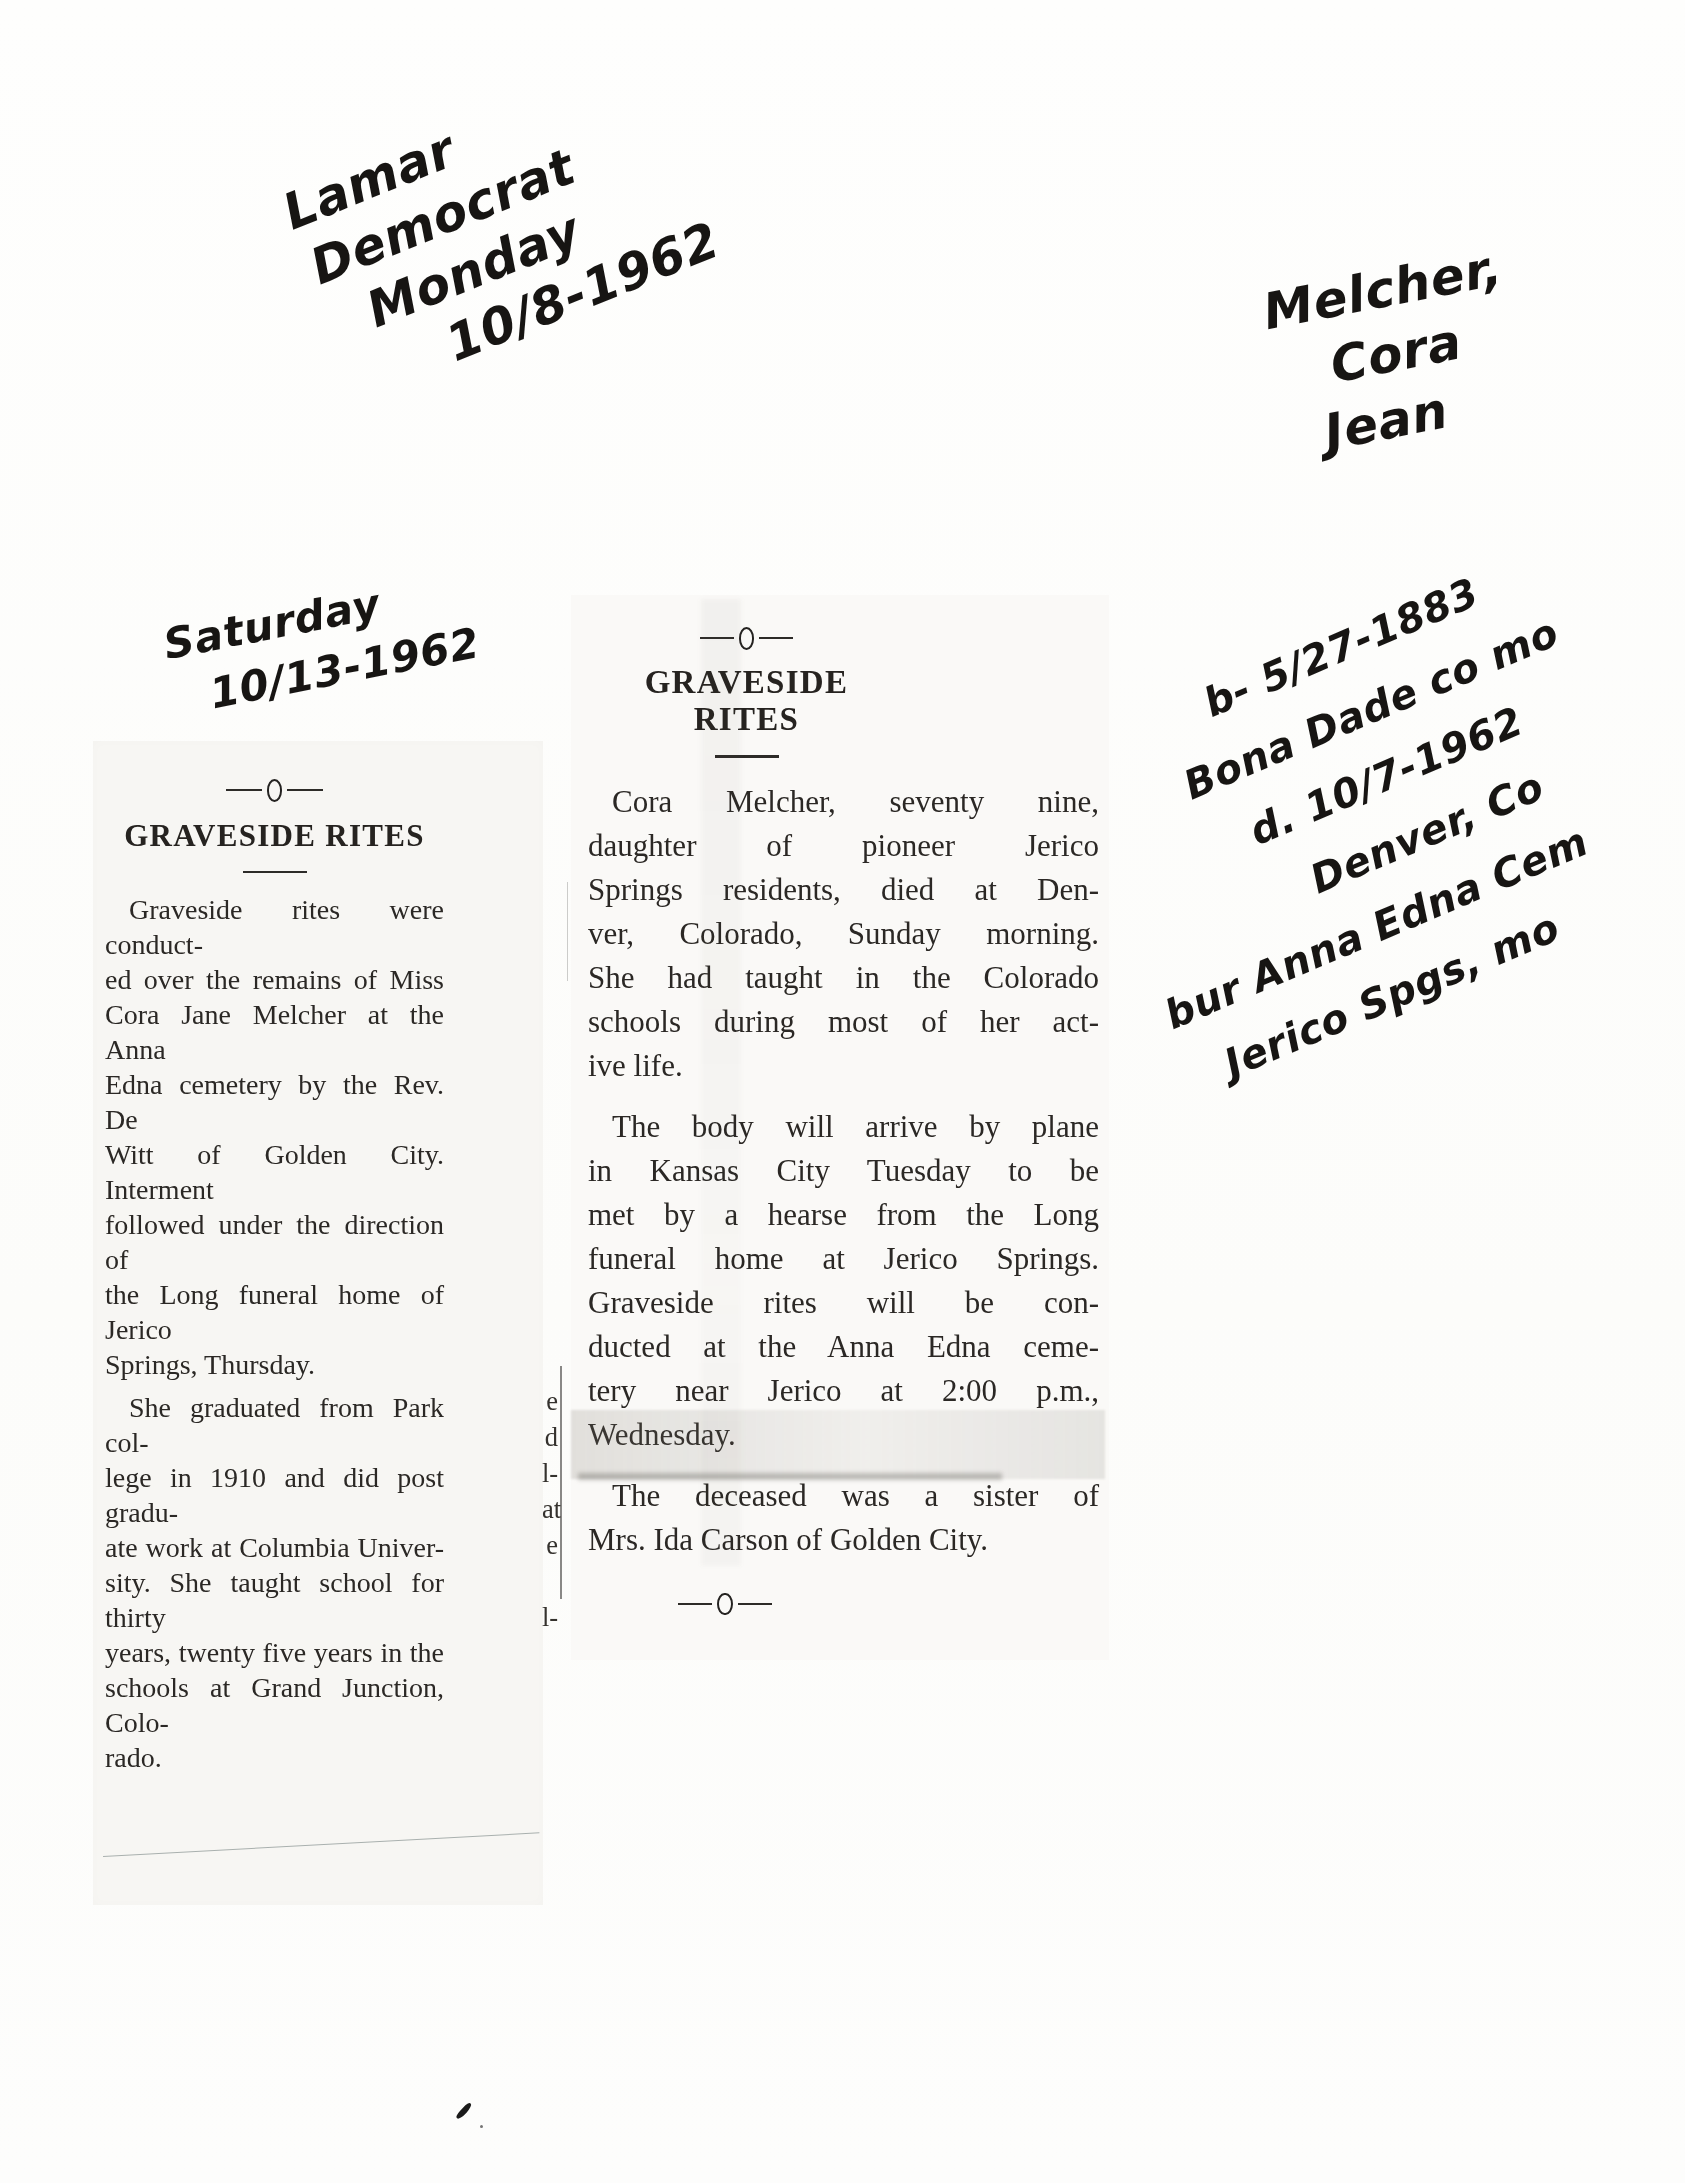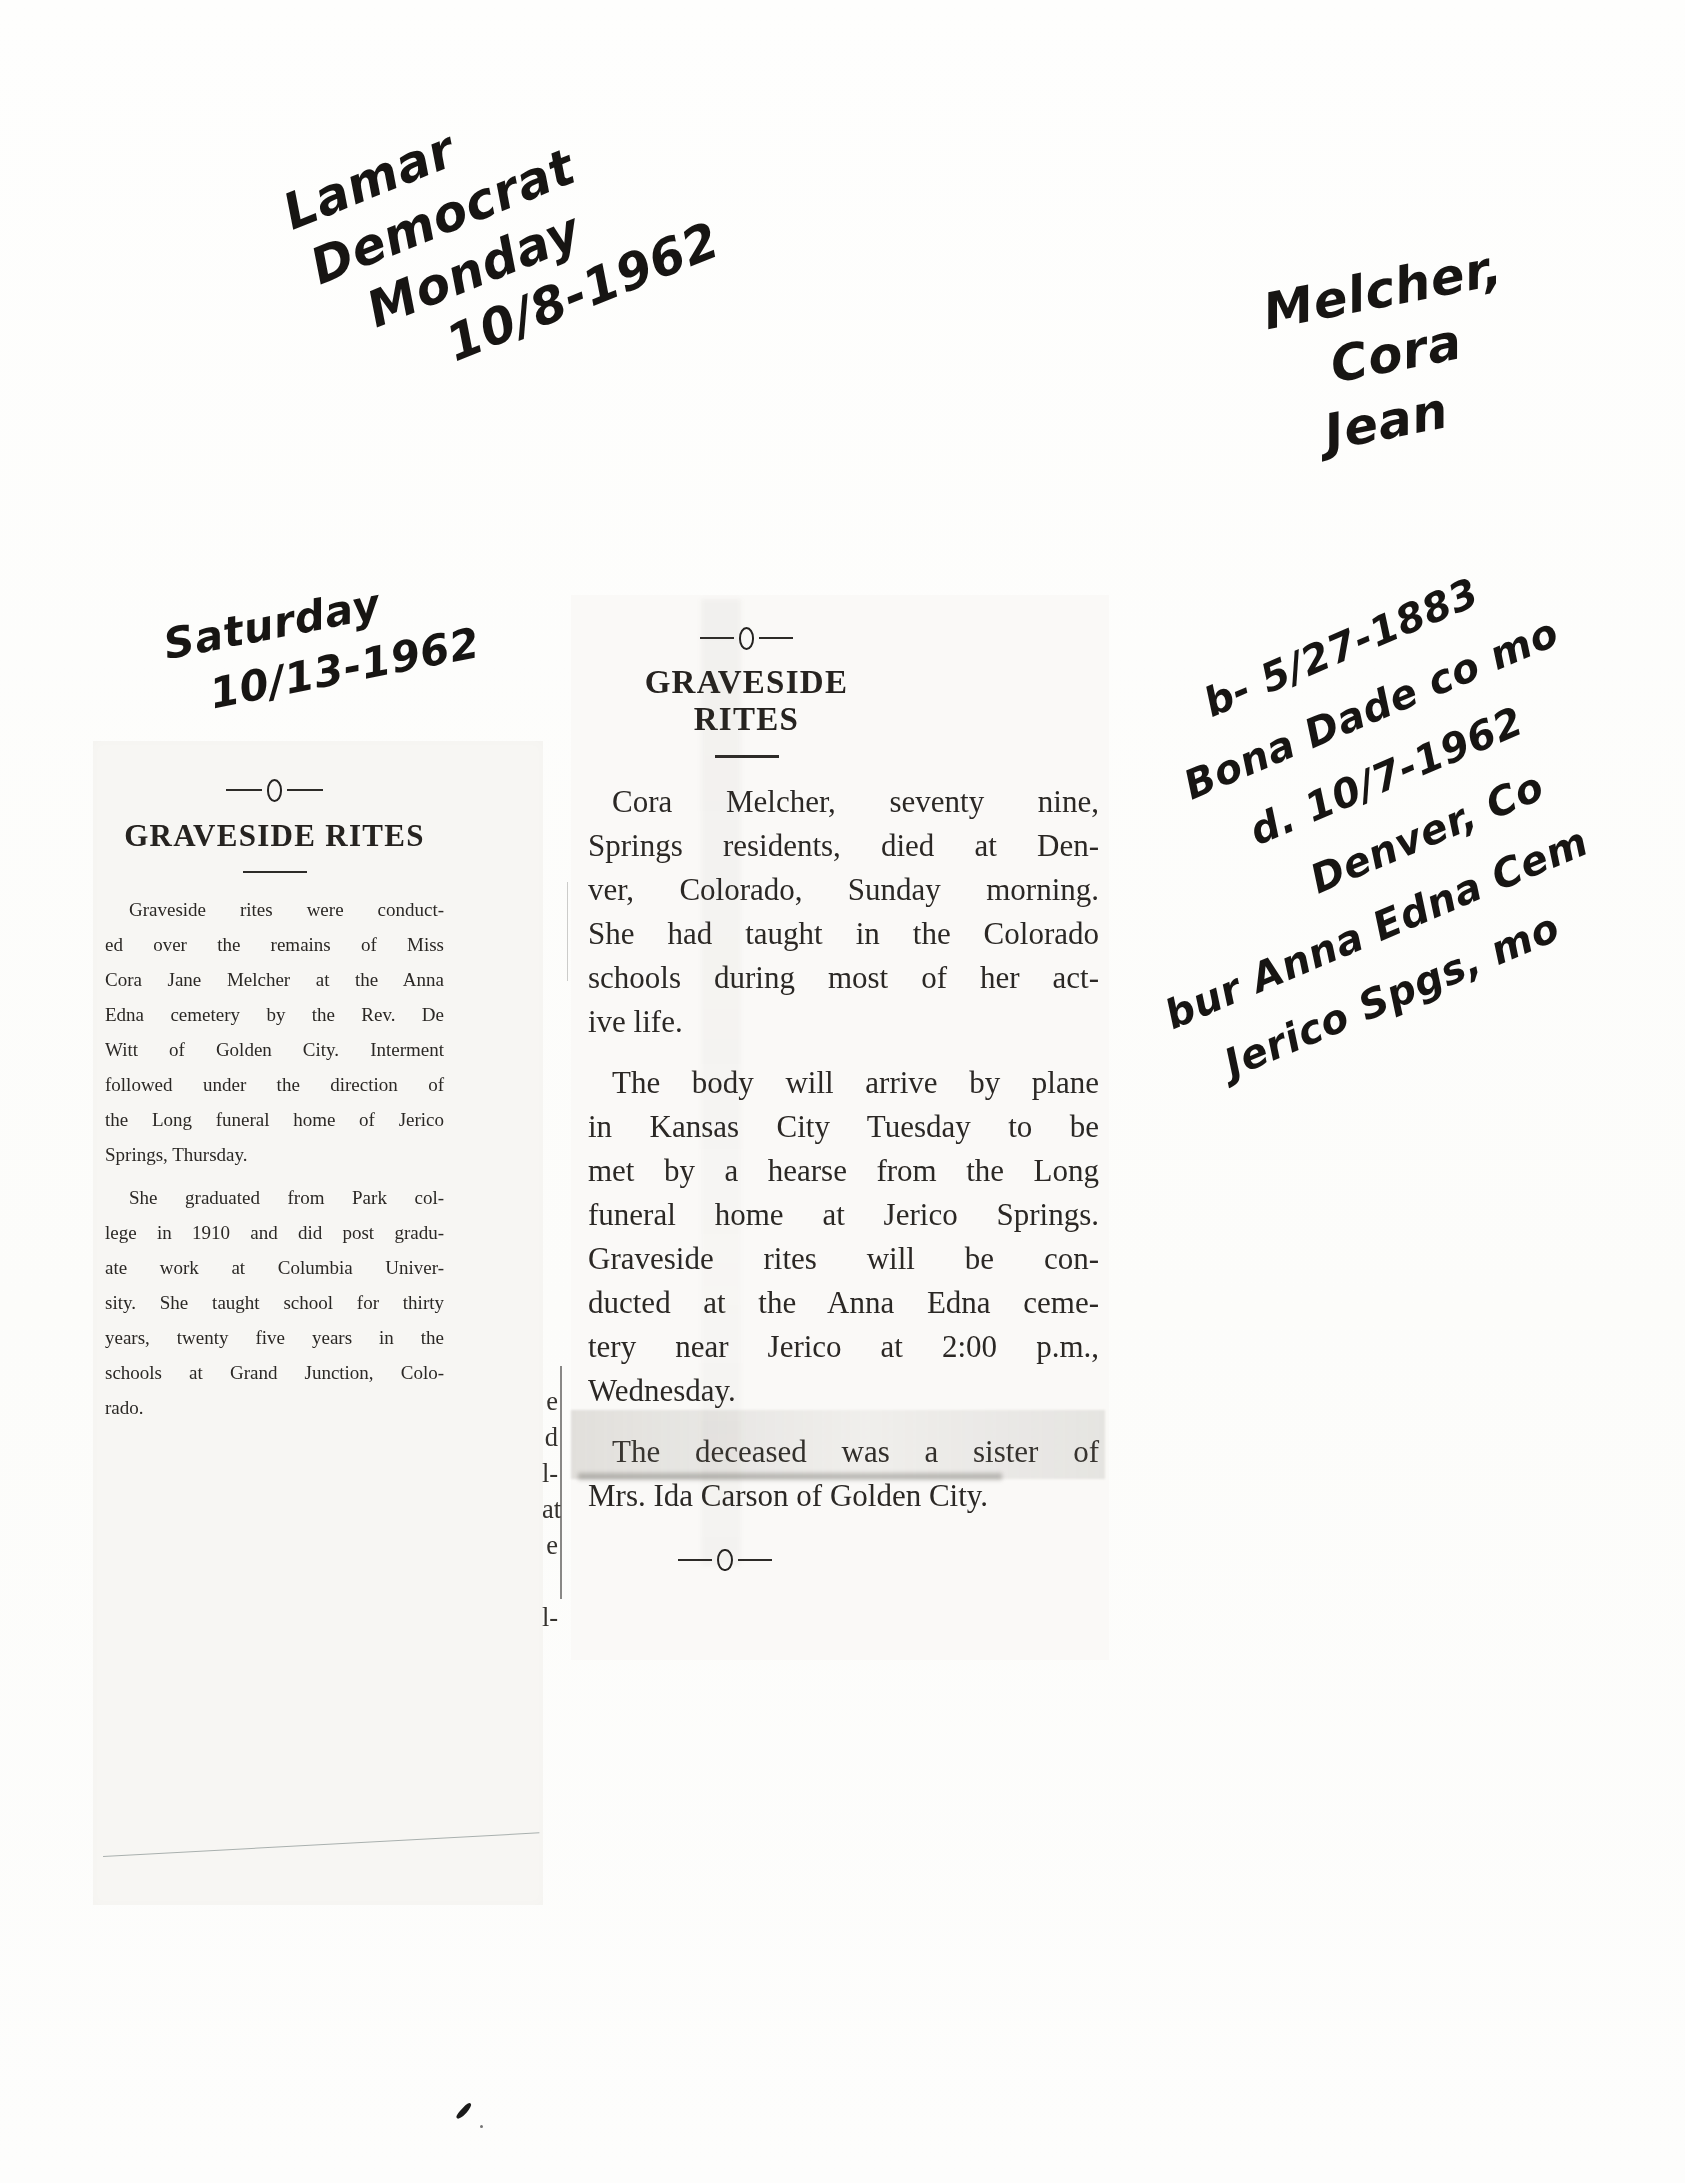--- a/index.html
+++ b/index.html
@@ -32,21 +32,21 @@
   }
   .clip-left .clip-title{font-size:31px;margin-top:16px;}
   .clip-mid .clip-title{font-size:33px;margin-top:14.6px;}
   .divider{display:flex;justify-content:center;align-items:center;gap:5.3px;}
   .divider .bar{height:2px;background:#2d2b28;}
   .clip-left .divider .bar{width:36px;}
   .clip-mid .divider .bar{width:34px;}
   .divider .o{width:11.3px;height:18.5px;border:2.6px solid #242220;border-radius:50%;}
   .divider-short{width:64px;height:2.6px;background:#2d2b28;margin:17px auto 0;}
   .clip-body{color:#2b2825;}
-  .clip-left .clip-body{font-size:19px;line-height:35px;margin-top:18.5px;}
+  .clip-left .clip-body{font-size:28px;line-height:35px;margin-top:18.5px;}
   .clip-mid .clip-body{font-size:31px;line-height:44px;margin-top:22.5px;}
   .clip-left .para + .para{margin-top:8px;}
   .clip-mid .para + .para{margin-top:17px;}
   .line{text-align:justify;text-align-last:justify;text-justify:inter-word;}
   .line.first{text-indent:24px;}
   .line.last{text-align-last:left;}
   .clip-mid .divider.foot{margin-top:30.5px;}
   
   .hw{
     position:absolute;font-family:"DejaVu Sans", sans-serif;
@@ -175,20 +175,21 @@
         <span class="bar"></span>
         <span class="o"></span>
         <span class="bar"></span>
       </div>
       <div class="clip-title">GRAVESIDE RITES</div>
       <div class="divider-short"></div>
     </div>
     <div class="clip-body">
         <div class="para">
           <div class="line first">Cora Melcher, seventy nine,</div>
+          <div class="line">daughter of pioneer Jerico</div>
           <div class="line">Springs residents, died at Den-</div>
           <div class="line">ver, Colorado, Sunday morning.</div>
           <div class="line">She had taught in the Colorado</div>
           <div class="line">schools during most of her act-</div>
           <div class="line last">ive life.</div>
         </div>
         <div class="para">
           <div class="line first">The body will arrive by plane</div>
           <div class="line">in Kansas City Tuesday to be</div>
           <div class="line">met by a hearse from the Long</div>

